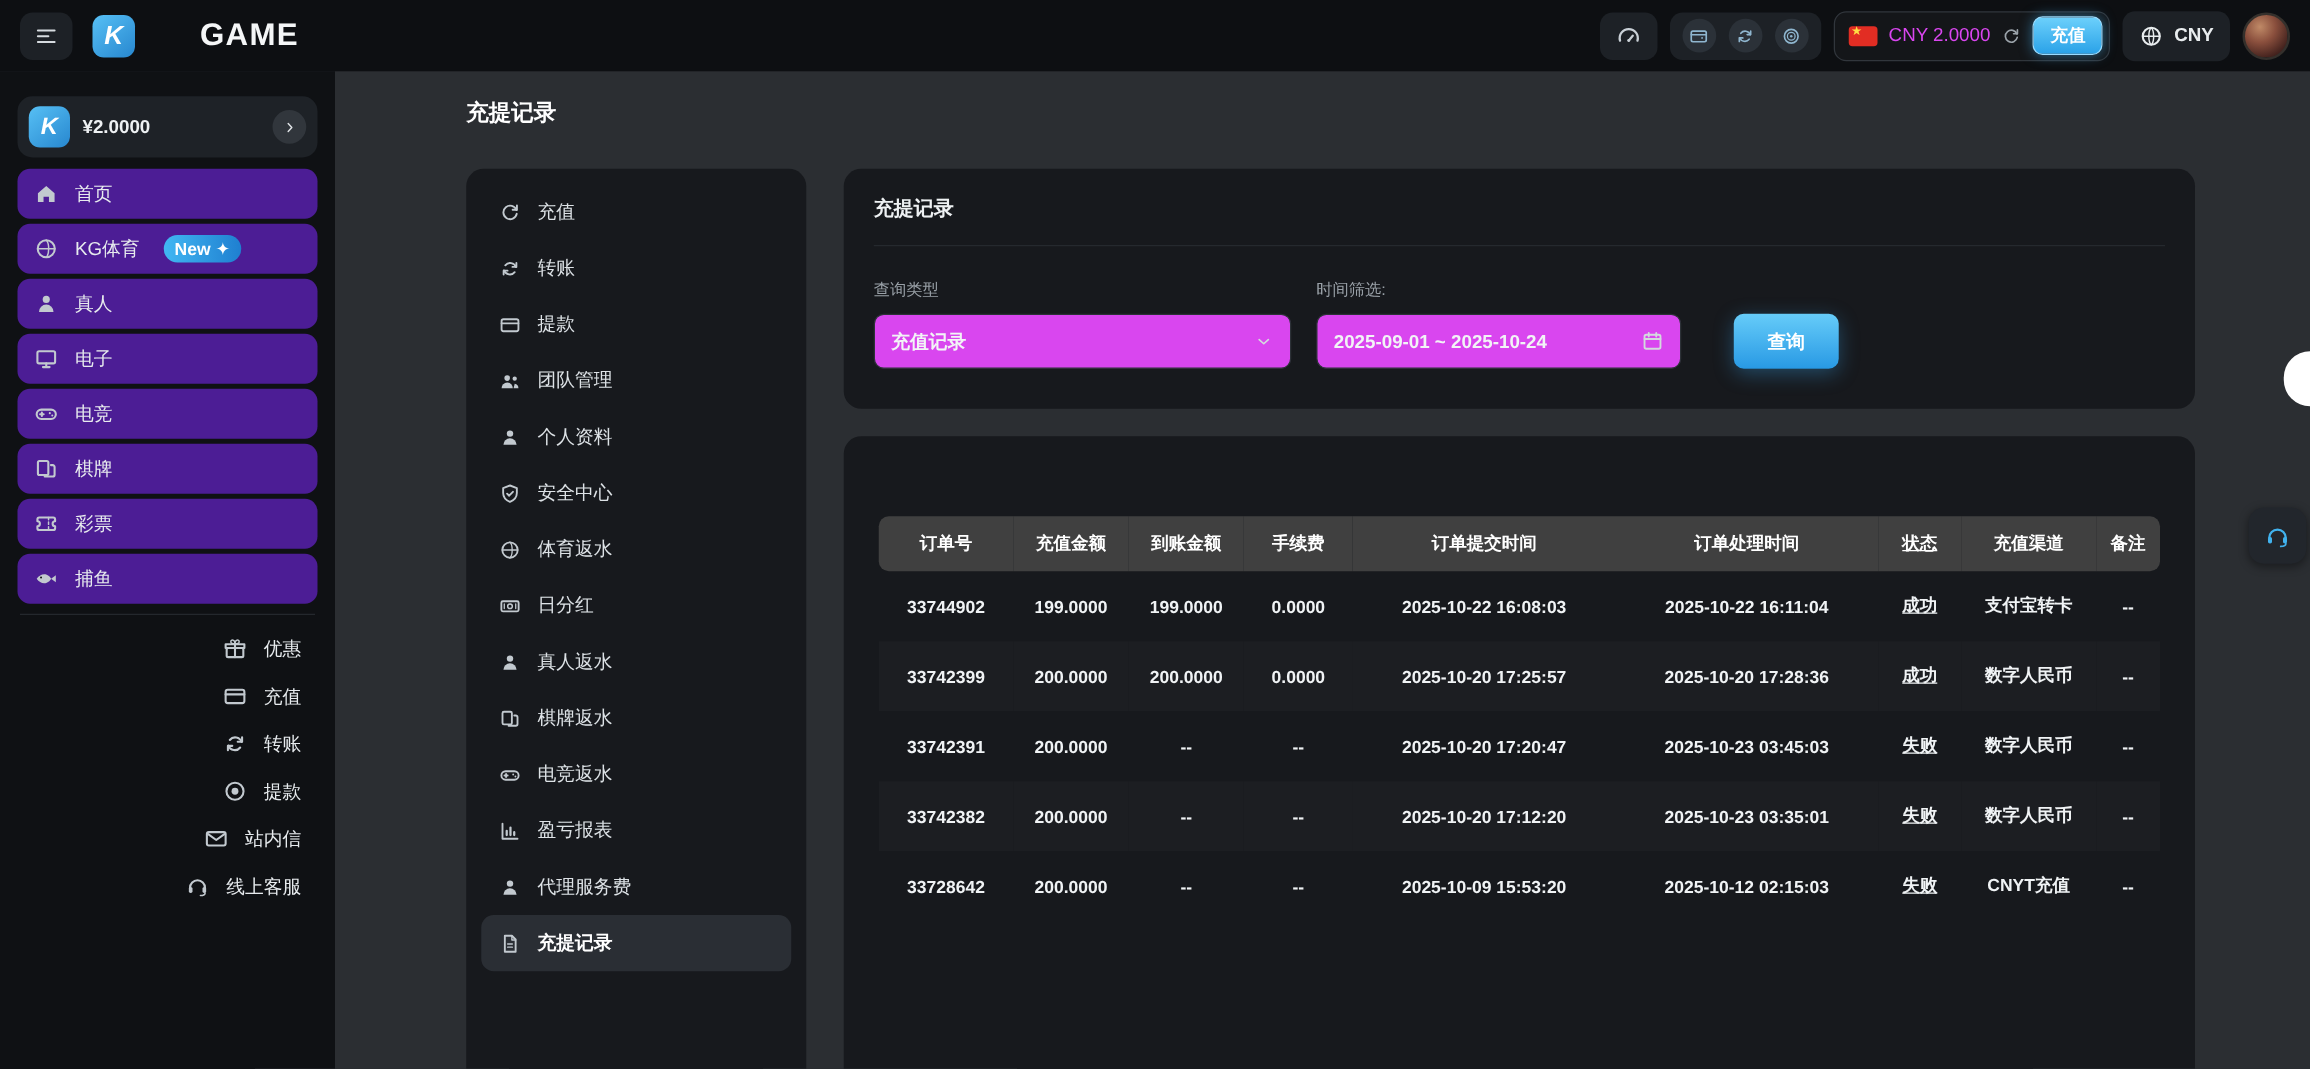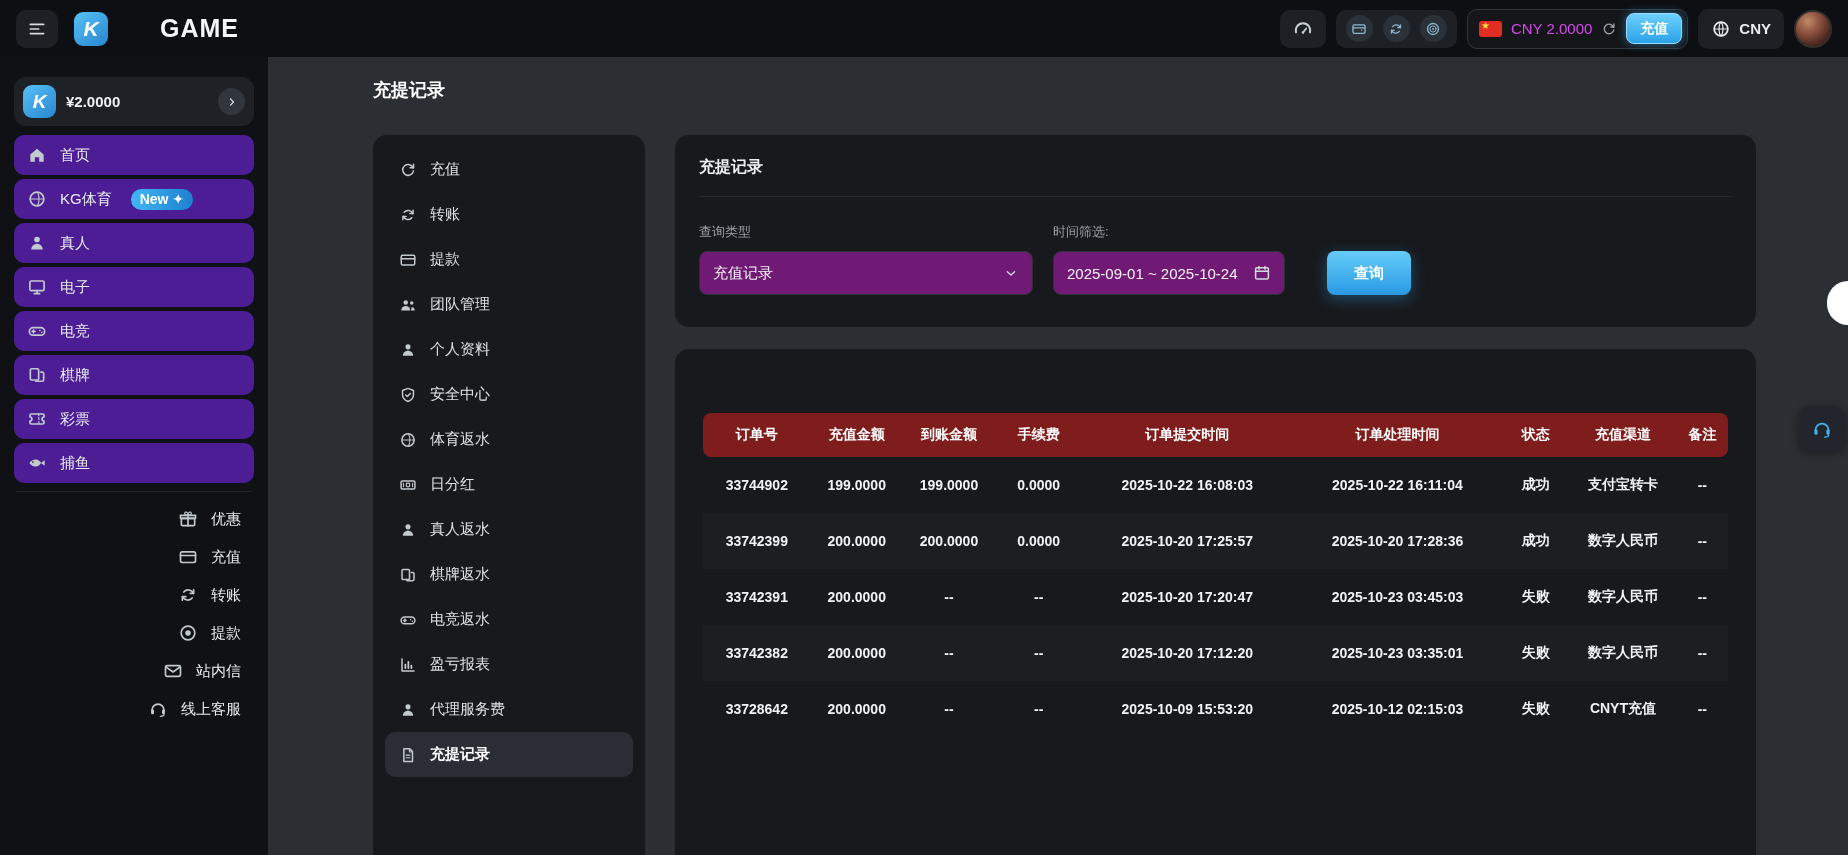--- a/index.html
+++ b/index.html
@@ -46,39 +46,39 @@
   .content-row{display:flex;gap:30px;align-items:flex-start;}
   .submenu-card{width:272px;min-height:740px;background:#17191d;border-radius:14px;padding:12px;flex:none;}
   .sub-item{height:45px;border-radius:10px;display:flex;align-items:center;gap:13px;padding:0 14px;font-size:15px;color:#dde2e6;cursor:pointer;}
   .sub-item .icon{color:#c2c9cf;}
   .sub-item.active{background:#2a2e34;font-weight:700;color:#fff;}
   .right-col{flex:1;display:flex;flex-direction:column;gap:22px;}
   .filter-card{background:#17191d;border-radius:14px;padding:22px 24px 32px;}
   .filter-title{font-size:16px;font-weight:700;padding-bottom:18px;border-bottom:1px solid #25292e;margin-bottom:26px;}
   .filter-row{display:flex;align-items:flex-end;gap:20px;}
   .field label{display:block;font-size:13px;color:#99a0a7;margin-bottom:10px;}
-  .select,.daterange{height:44px;background:#701a75;border:1px solid #2c3137;border-radius:8px;display:flex;align-items:center;justify-content:space-between;padding:0 13px;font-weight:400;font-size:15px;cursor:pointer;color:#f2f4f6;gap:12px;}
+  .select,.daterange{height:44px;background:#d946ef;border:1px solid #2c3137;border-radius:8px;display:flex;align-items:center;justify-content:space-between;padding:0 13px;font-weight:700;font-size:15px;cursor:pointer;color:#f2f4f6;gap:12px;}
   .select{width:334px;}
-  .daterange{width:232px;}
+  .daterange{width:292px;}
   .select .icon,.daterange .icon{color:#d4dade;}
   .query-btn{width:84px;height:44px;border:none;border-radius:8px;background:linear-gradient(180deg,#66ccf9,#2899e4);color:#fff;font-weight:700;font-size:15px;cursor:pointer;box-shadow:0 4px 16px rgba(58,170,242,.35);margin-left:22px;font-family:inherit;}
   .table-card{background:#17191d;border-radius:14px;padding:64px 28px 28px;height:620px;}
   table.records{width:100%;border-collapse:collapse;}
-  .records th{height:44px;background:#7f1d1d;font-size:14px;font-weight:700;color:#fff;text-align:center;}
+  .records th{height:44px;background:#404040;font-size:14px;font-weight:700;color:#fff;text-align:center;}
   .records th:first-child{border-radius:8px 0 0 8px;}
   .records th:last-child{border-radius:0 8px 8px 0;}
   .records td{height:56px;font-size:14px;font-weight:700;color:#f0f3f5;text-align:center;}
   .records tbody tr:nth-child(even){background:rgba(255,255,255,.022);}
   .records th:nth-child(1),.records td:nth-child(1){width:10.5%;}
   .records th:nth-child(2),.records td:nth-child(2){width:9%;}
   .records th:nth-child(3),.records td:nth-child(3){width:9%;}
   .records th:nth-child(4),.records td:nth-child(4){width:8.5%;}
   .records th:nth-child(5),.records td:nth-child(5){width:20.5%;}
   .records th:nth-child(6),.records td:nth-child(6){width:20.5%;}
-  .records th:nth-child(7),.records td:nth-child(7){width:6.5%;}
+  .records th:nth-child(7),.records td:nth-child(7){width:6.5%;text-decoration:underline;}
   .records th:nth-child(8),.records td:nth-child(8){width:10.5%;}
   .records th:nth-child(9),.records td:nth-child(9){width:5%;}
 
   
   .drawer-handle{position:absolute;right:0;top:281px;width:21px;height:44px;background:#fff;border-radius:24px 0 0 24px;z-index:20;cursor:pointer;}
   .support-btn{position:absolute;right:3px;top:406px;width:46px;height:45px;background:#22262c;border-radius:12px;display:flex;align-items:center;justify-content:center;color:#41b2ee;z-index:20;cursor:pointer;box-shadow:0 2px 8px rgba(0,0,0,.4);}
 </style>
 </head>
 <body>
 

